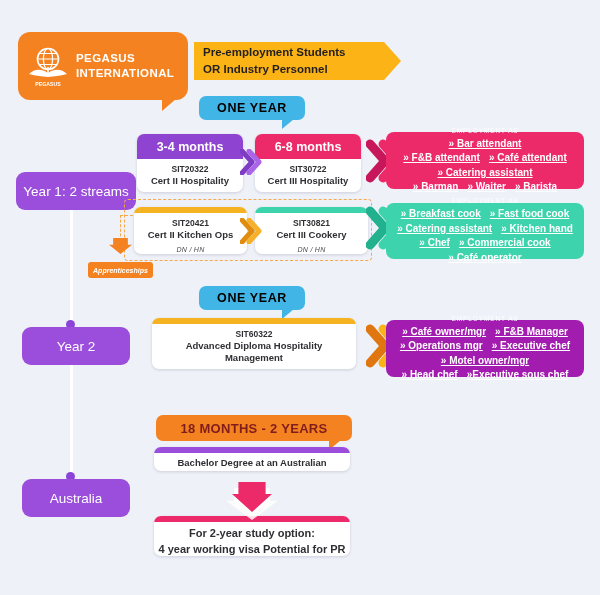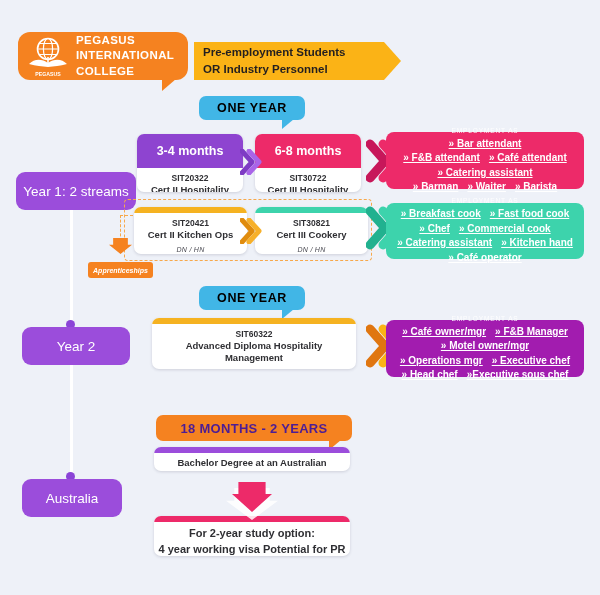--- a/index.html
+++ b/index.html
@@ -7,21 +7,21 @@
     width:600px;height:595px;
     background:#eef1f8;
     font-family:"Liberation Sans", sans-serif;
     overflow:hidden;
     position:relative;
   }
   .stage{position:absolute;inset:0;}
 
   
   .logo-bubble{
-    position:absolute;left:18px;top:32px;width:170px;height:48px;
+    position:absolute;left:18px;top:32px;width:170px;height:68px;
     background:#F58220;border-radius:12px;
     display:flex;align-items:center;gap:6px;padding:0 8px;box-sizing:border-box;
   }
   .logo-bubble:after{
     content:"";position:absolute;right:12px;bottom:-11px;
     border-left:14px solid #F58220;border-bottom:12px solid transparent;
   }
   .logo-mark{width:44px;height:46px;flex:0 0 44px;position:relative;}
   .logo-name{color:#fff;font-weight:bold;font-size:11.5px;line-height:1.32;letter-spacing:.4px;}
 
@@ -47,21 +47,21 @@
   .bubble-blue:after{
     content:"";position:absolute;right:11px;bottom:-9px;
     border-left:12px solid #41B6E6;border-bottom:10px solid transparent;
   }
   #oneyear1{left:199px;top:96px;width:106px;height:24px;}
   #oneyear2{left:199px;top:286px;width:106px;height:24px;}
 
   
   .bubble-orange{
     position:absolute;left:156px;top:415px;width:196px;height:26px;
-    background:#F58220;border-radius:7px;color:#4c1d95;font-weight:bold;font-size:13px;
+    background:#F58220;border-radius:7px;color:#7f1d1d;font-weight:bold;font-size:13px;
     display:flex;align-items:center;justify-content:center;letter-spacing:.3px;
   }
   .bubble-orange:after{
     content:"";position:absolute;right:11px;bottom:-9px;
     border-left:12px solid #F58220;border-bottom:10px solid transparent;
   }
 
   
   .timeline-line{position:absolute;left:70px;background:#ffffff;width:3px;border-radius:2px;}
   .tl-dot{position:absolute;width:9px;height:9px;border-radius:50%;background:#8B44D7;left:66px;}
@@ -70,21 +70,21 @@
   .tl-ring:after{content:"";position:absolute;left:3px;top:3px;width:5px;height:5px;
                  border-radius:50%;background:#8B44D7;}
 
   .stage-pill{
     position:absolute;height:38px;border-radius:9px;background:#9B4DDB;
     color:#fff;display:flex;align-items:center;justify-content:center;
     font-size:13.5px;
   }
   #pill1{left:16px;top:172px;width:120px;}
   #pill2{left:22px;top:327px;width:108px;}
-  #pill3{left:22px;top:479px;width:100px;}
+  #pill3{left:22px;top:479px;width:108px;}
 
   
   .dashed-zone{
     position:absolute;left:124px;top:199px;width:248px;height:62px;
     border:1.5px dashed #F7A84A;border-radius:4px;box-sizing:border-box;
   }
   .appr-connector{
     position:absolute;left:120px;top:215px;width:1.5px;height:26px;
     border-left:1.5px dashed #F7A84A;
   }
@@ -101,21 +101,21 @@
     border-radius:3px;color:#fff;font-size:7px;font-weight:bold;font-style:italic;
     display:flex;align-items:center;justify-content:center;
   }
 
   
   .card{
     position:absolute;background:#fff;border-radius:7px;
     box-shadow:0 1px 3px rgba(60,60,90,.18);
     overflow:hidden;box-sizing:border-box;
   }
-  .card .cap{height:34px;width:100%;display:flex;align-items:center;justify-content:center;
+  .card .cap{height:25px;width:100%;display:flex;align-items:center;justify-content:center;
              color:#fff;font-size:12.5px;font-weight:600;}
   .card .cap.thin{height:6px;}
   .card .body{display:flex;flex-direction:column;align-items:center;justify-content:center;
               padding:5px 4px 4px;}
   .card .code{font-size:8.5px;font-weight:bold;color:#2f2f33;line-height:1.25;}
   .card .name{font-size:9.5px;font-weight:bold;color:#2f2f33;line-height:1.3;text-align:center;}
   .card .sub{font-size:7px;font-style:italic;color:#4a4a52;margin-top:5px;letter-spacing:.3px;}
 
   #c1{left:137px;top:134px;width:106px;height:58px;}
   #c2{left:255px;top:134px;width:106px;height:58px;}
@@ -178,21 +178,20 @@
         <ellipse cx="22" cy="16" rx="4.6" ry="10.5" fill="none" stroke="#fff" stroke-width="1.2"></ellipse>
         <path d="M11.5 16 H32.5 M13 10.5 H31 M13 21.5 H31" stroke="#fff" stroke-width="1.1" fill="none"></path>
         <path d="M22 24 L22 33" stroke="#fff" stroke-width="1.6"></path>
         <path d="M22 30 C15 25 8 26 3 31 C10 33 16 33 22 34 C28 33 34 33 41 31 C36 26 29 25 22 30 Z" fill="#fff"></path>
         <text x="22" y="43" font-size="5.2" fill="#fff" text-anchor="middle" font-family="Liberation Sans, sans-serif" font-weight="bold">PEGASUS</text>
       </svg>
     </div>
     <div class="logo-name">
       <div>PEGASUS</div>
       <div>INTERNATIONAL</div>
-      <div>COLLEGE</div>
     </div>
   </div>
 
   <div class="banner-yellow">
     <div>Pre-employment  Students</div>
     <div>OR Industry Personnel</div>
   </div>
 
   <div class="bubble-blue" id="oneyear1">ONE YEAR</div>
   <div class="bubble-blue" id="oneyear2">ONE YEAR</div>
@@ -317,29 +316,29 @@
       <div><span>» F&amp;B attendant</span><i class="gap"></i><span>» Café attendant</span></div>
       <div><span>» Catering assistant</span></div>
       <div><span>» Barman</span><i class="gap"></i><span>» Waiter</span><i class="gap"></i><span>» Barista</span></div>
     </div>
   </div>
 
   <div class="emp" id="emp2">
     <div class="hdr">EMPLOYMENT AS</div>
     <div class="rows">
       <div><span>» Breakfast cook</span><i class="gap"></i><span>» Fast food cook</span></div>
+      <div><span>» Catering assistant</span><i class="gap"></i><span>» Kitchen hand</span></div>
       <div><span>» Chef</span><i class="gap"></i><span>» Commercial cook</span></div>
-      <div><span>» Catering assistant</span><i class="gap"></i><span>» Kitchen hand</span></div>
       <div><span>» Café operator</span></div>
     </div>
   </div>
 
   <div class="emp" id="emp3">
     <div class="hdr">EMPLOYMENT AS</div>
     <div class="rows">
       <div><span>» Café owner/mgr</span><i class="gap"></i><span>» F&amp;B Manager</span></div>
+      <div><span>» Operations mgr</span><i class="gap"></i><span>» Executive chef</span></div>
       <div><span>» Motel owner/mgr</span></div>
-      <div><span>» Operations mgr</span><i class="gap"></i><span>» Executive chef</span></div>
       <div><span>» Head chef</span><i class="gap"></i><span>»Executive sous chef</span></div>
     </div>
   </div>
 
 </div>
 
 </body></html>

